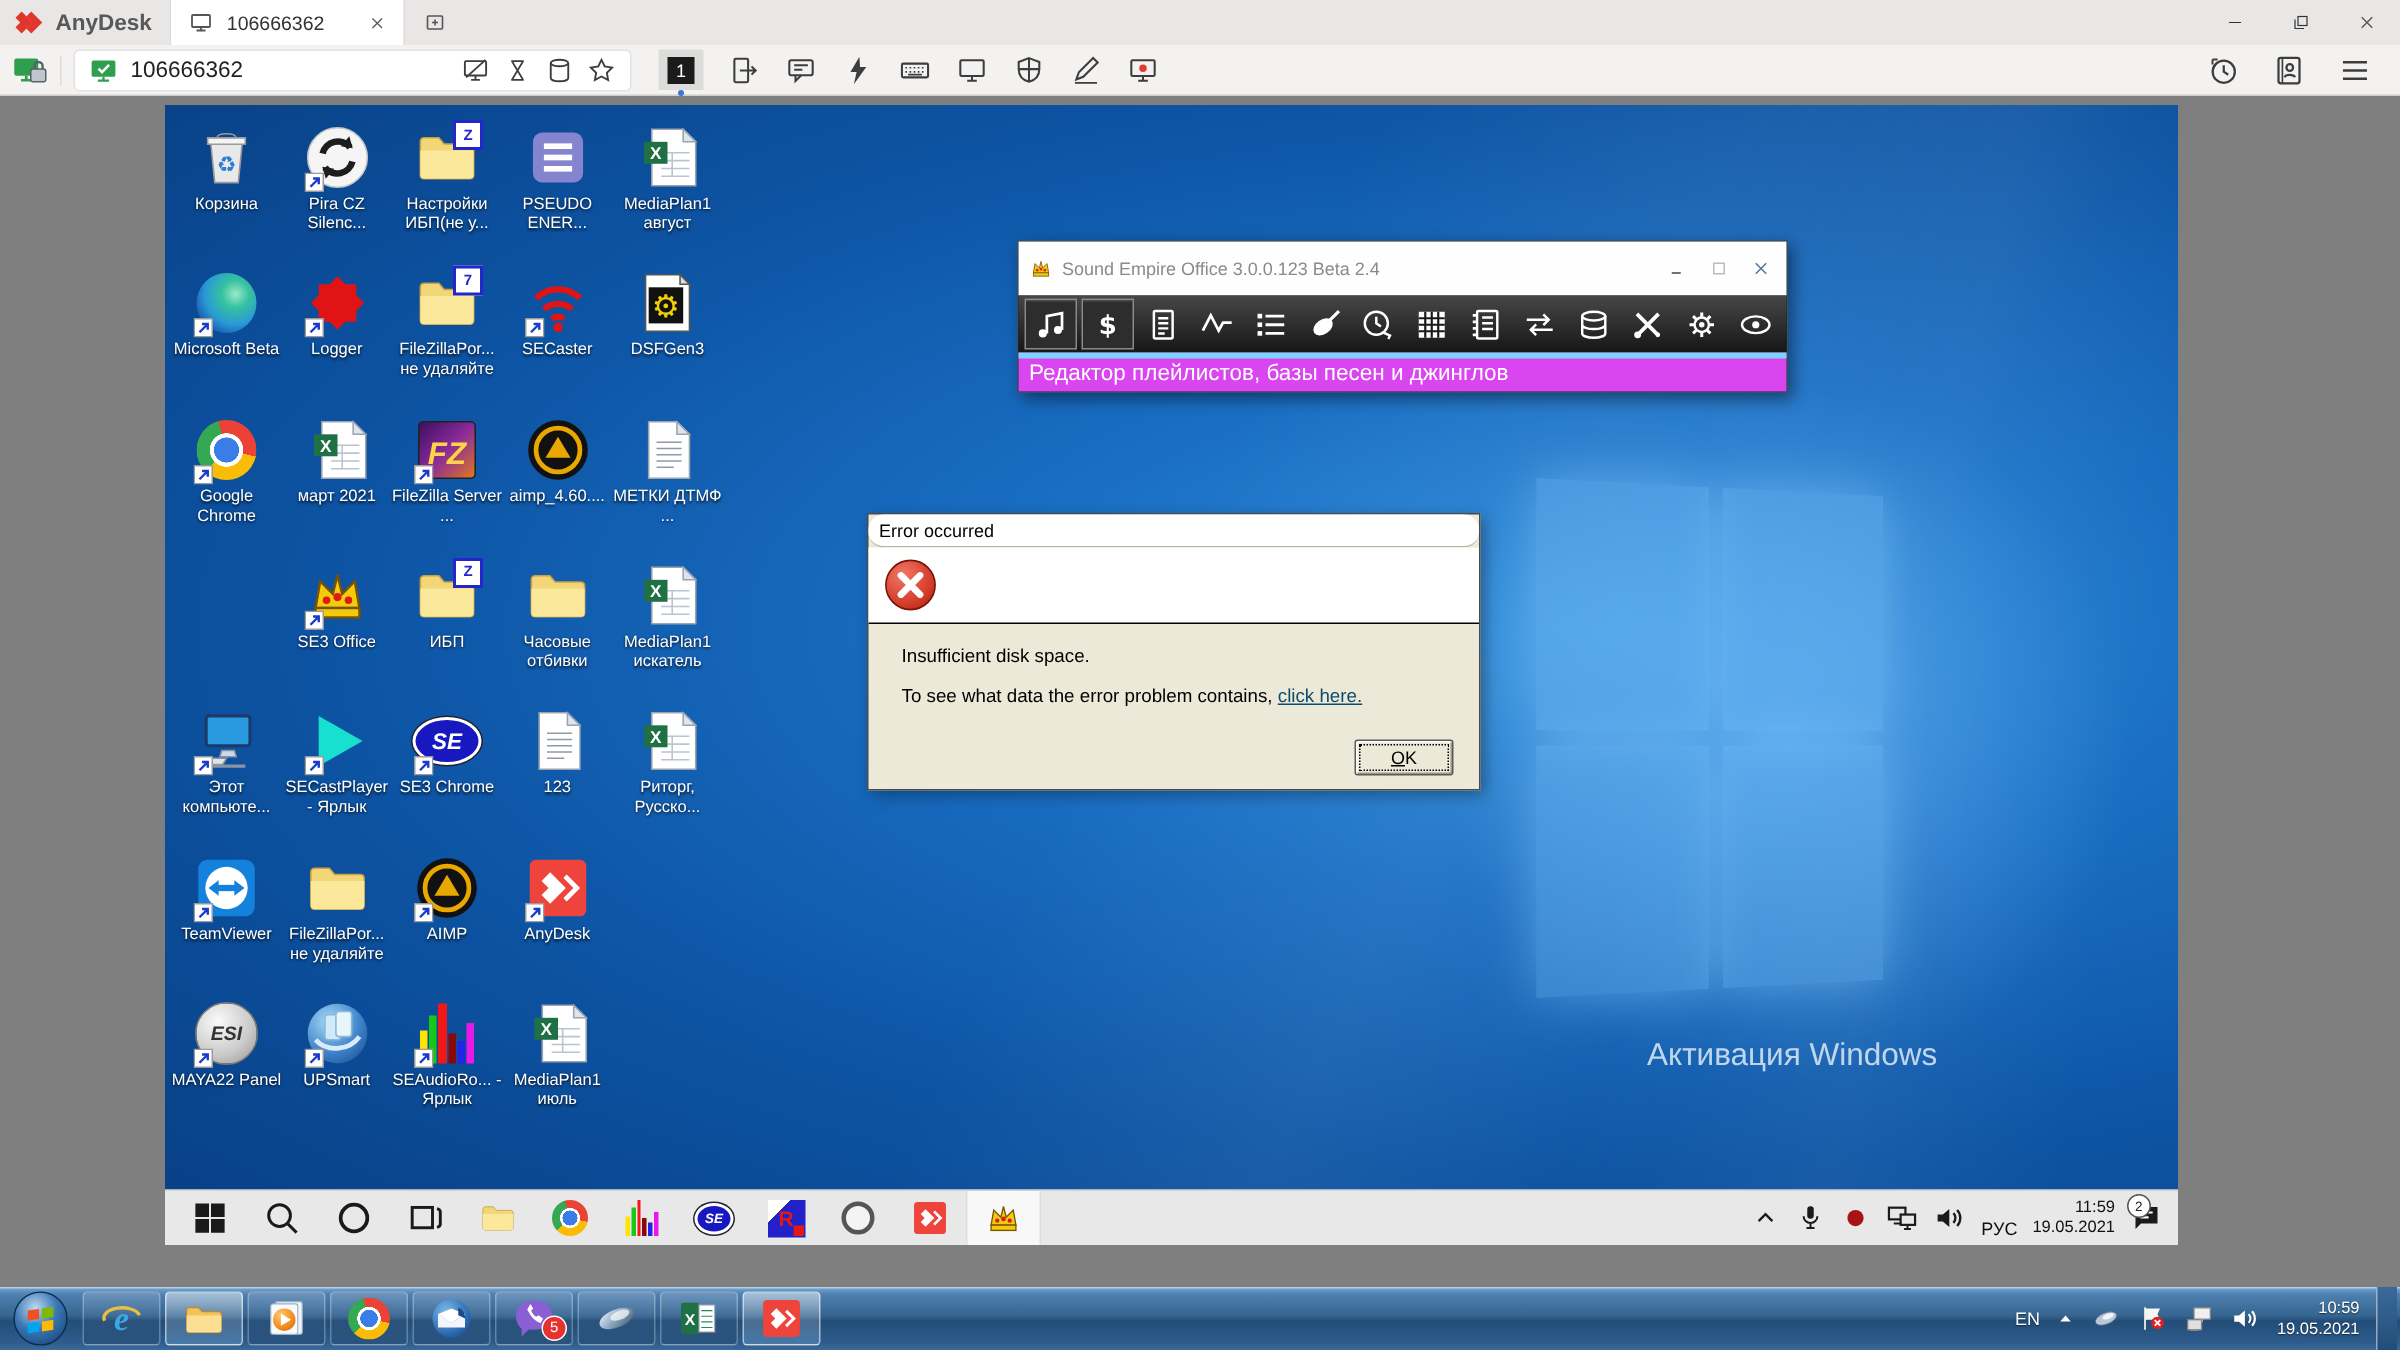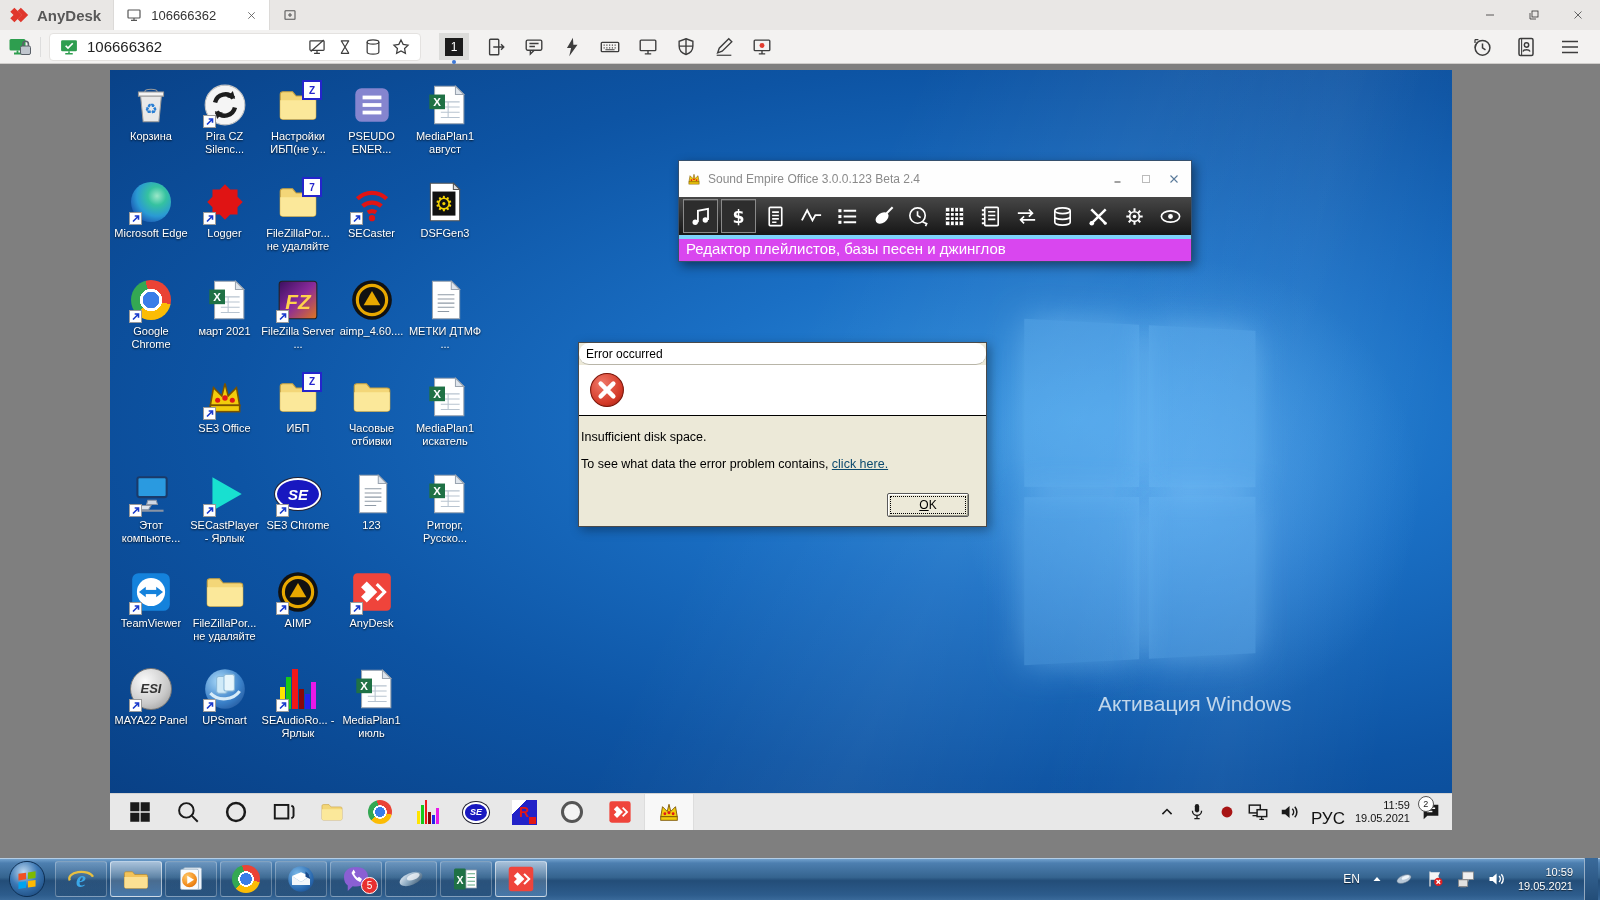--- a/index.html
+++ b/index.html
@@ -65,44 +65,44 @@
   .setools{height:38px;background:linear-gradient(#474747,#161616);display:flex;align-items:center;gap:3px;padding:0 4px;}
   .ti{width:33px;height:32px;display:flex;align-items:center;justify-content:center;}
   .ti.sel{border:1px solid #8a8a8a;background:#2d2d2d;box-shadow:inset 0 1px 0 rgba(255,255,255,.15);}
   .sestatus{height:21px;background:#d946ef;color:#fff;font-size:15px;padding:1px 7px 0;border-top:4px solid #7dd3fc;white-space:nowrap;}
 
   
   .err{position:absolute;left:468px;top:272px;width:407px;height:183px;background:#ece9d8;border:1px solid #4a4a4a;box-shadow:3px 3px 10px rgba(0,0,0,.35);font-size:12.5px;color:#000;}
   .etitle{height:21px;background:#fff;display:flex;align-items:center;padding:0 7px;font-size:12px;border-bottom:1px solid #b8b5a8;border-radius:10px;}
   .eband{display:flex;align-items:center;gap:10px;padding:5px 10px;background:#fff;border-bottom:1.5px solid #000;font-weight:bold;min-height:40px;}
   .eband .etxt{flex:1;line-height:15px;}
-  .ebody{padding:14px 2px 0;}
+  .ebody{padding:14px 22px 0;}
   .el2{margin-top:13px;}
   .err a{color:#0c4a6e;}
-  .ok{position:absolute;right:17px;bottom:9px;width:82px;height:24px;background:#ece9d8;border:1px solid #5a5a5a;border-radius:2px;outline:1px dotted #000;outline-offset:-4px;font-size:12px;font-family:"Liberation Sans",sans-serif;box-shadow:inset 1px 1px 0 #fff, inset -1px -1px 0 #9a9a8a;}
+  .ok{position:absolute;right:17px;bottom:9px;width:66px;height:24px;background:#ece9d8;border:1px solid #5a5a5a;border-radius:2px;outline:1px dotted #000;outline-offset:-4px;font-size:12px;font-family:"Liberation Sans",sans-serif;box-shadow:inset 1px 1px 0 #fff, inset -1px -1px 0 #9a9a8a;}
   .ok::first-letter{text-decoration:underline;}
 
   
   .actw{position:absolute;left:988px;top:622px;color:#cfe0f0;pointer-events:none;}
   .actw .at{font-size:21px;opacity:.92;}
   .actw .as{font-size:14.5px;line-height:21px;margin-top:6px;opacity:.8;width:340px;}
 
   
   .rtb{position:absolute;left:0;bottom:0;width:100%;height:37px;background:#e8e8e8;border-top:1px solid #d2d2d2;display:flex;align-items:stretch;box-sizing:border-box;}
   .rapps{display:flex;align-items:stretch;padding-left:6px;}
   .rbtn{width:48px;display:flex;align-items:center;justify-content:center;}
   .rbtn.active{background:#f8f8f8;border-left:1px solid #ddd;border-right:1px solid #ddd;}
   .rbtn .chrome-ball{width:24px;height:24px;}
   .rbtn .eqbars{width:22px;height:24px;}
   .rbtn .seball{width:26px;height:17px;font-size:9px;}
   .rapp{width:25px;height:25px;background:linear-gradient(135deg,#ffffff 30%,#2222c8 30%);position:relative;display:flex;align-items:center;justify-content:center;color:#e01818;font-weight:bold;font-size:14px;}
   .rapp::after{content:"";position:absolute;right:1px;bottom:1px;width:7px;height:7px;background:#e01818;}
   .ringi{width:22px;height:22px;border-radius:50%;border:3.5px solid #555;background:#f4f4f4;box-sizing:border-box;}
   .rtray{margin-left:auto;display:flex;align-items:center;gap:10px;padding-right:10px;color:#111;}
-  .rtray .lang{font-size:17px;margin-top:13px;}
+  .rtray .lang{font-size:12px;margin-top:13px;}
   .rclock{text-align:right;font-size:11px;line-height:13px;}
   .acwrap{position:relative;display:inline-flex;}
   .acwrap .b2{position:absolute;right:-6px;bottom:-4px;width:14px;height:14px;border-radius:50%;background:#fff;border:1px solid #555;color:#222;font-size:9px;font-style:normal;display:flex;align-items:center;justify-content:center;}
 
   
   .htb{position:absolute;left:0;bottom:0;width:1600px;height:42px;display:flex;align-items:center;
     background:linear-gradient(180deg,#7aa9d4 0%,#4d7fb0 12%,#35648f 46%,#234d78 54%,#2d5c8c 88%,#3a6a9a 100%);box-shadow:inset 0 1px 0 rgba(255,255,255,.45);}
   .orb{width:38px;height:38px;margin:0 9px 0 8px;}
   .happs{display:flex;align-items:center;gap:3px;}
   .hbtn{width:52px;height:36px;border:1px solid rgba(255,255,255,.28);border-radius:3px;background:linear-gradient(rgba(255,255,255,.16),rgba(255,255,255,.04) 50%,rgba(0,0,0,.10));display:flex;align-items:center;justify-content:center;position:relative;box-sizing:border-box;}
@@ -376,21 +376,21 @@
           <div class="di" style="left: 4px; top: 109.3px;">
             <div class="img">
               <span class="edge-ball"></span>
               <span class="sc">
                 <svg viewBox="0 0 13 13" width="13" height="13">
                   <rect x="0.5" y="0.5" width="12" height="12" fill="#fff" stroke="#9a9a9a"></rect>
                   <path d="M4 9.5 9.5 4M9.5 7.8V4H5.7" fill="none" stroke="#1a3acc" stroke-width="1.6"></path>
                 </svg>
               </span>
             </div>
-            <div class="lbl">Microsoft Edge</div>
+            <div class="lbl">Microsoft Beta</div>
           </div>
           <div class="di" style="left: 77.5px; top: 109.3px;">
             <div class="img">
               <svg viewBox="0 0 44 44" width="100%" height="100%">
                 <path d="M22 5l5 5h7v7l5 5-5 5v7h-7l-5 5-5-5h-7v-7l-5-5 5-5v-7h7z" fill="#e01414"></path>
               </svg>
               <span class="sc">
                 <svg viewBox="0 0 13 13" width="13" height="13">
                   <rect x="0.5" y="0.5" width="12" height="12" fill="#fff" stroke="#9a9a9a"></rect>
                   <path d="M4 9.5 9.5 4M9.5 7.8V4H5.7" fill="none" stroke="#1a3acc" stroke-width="1.6"></path>

